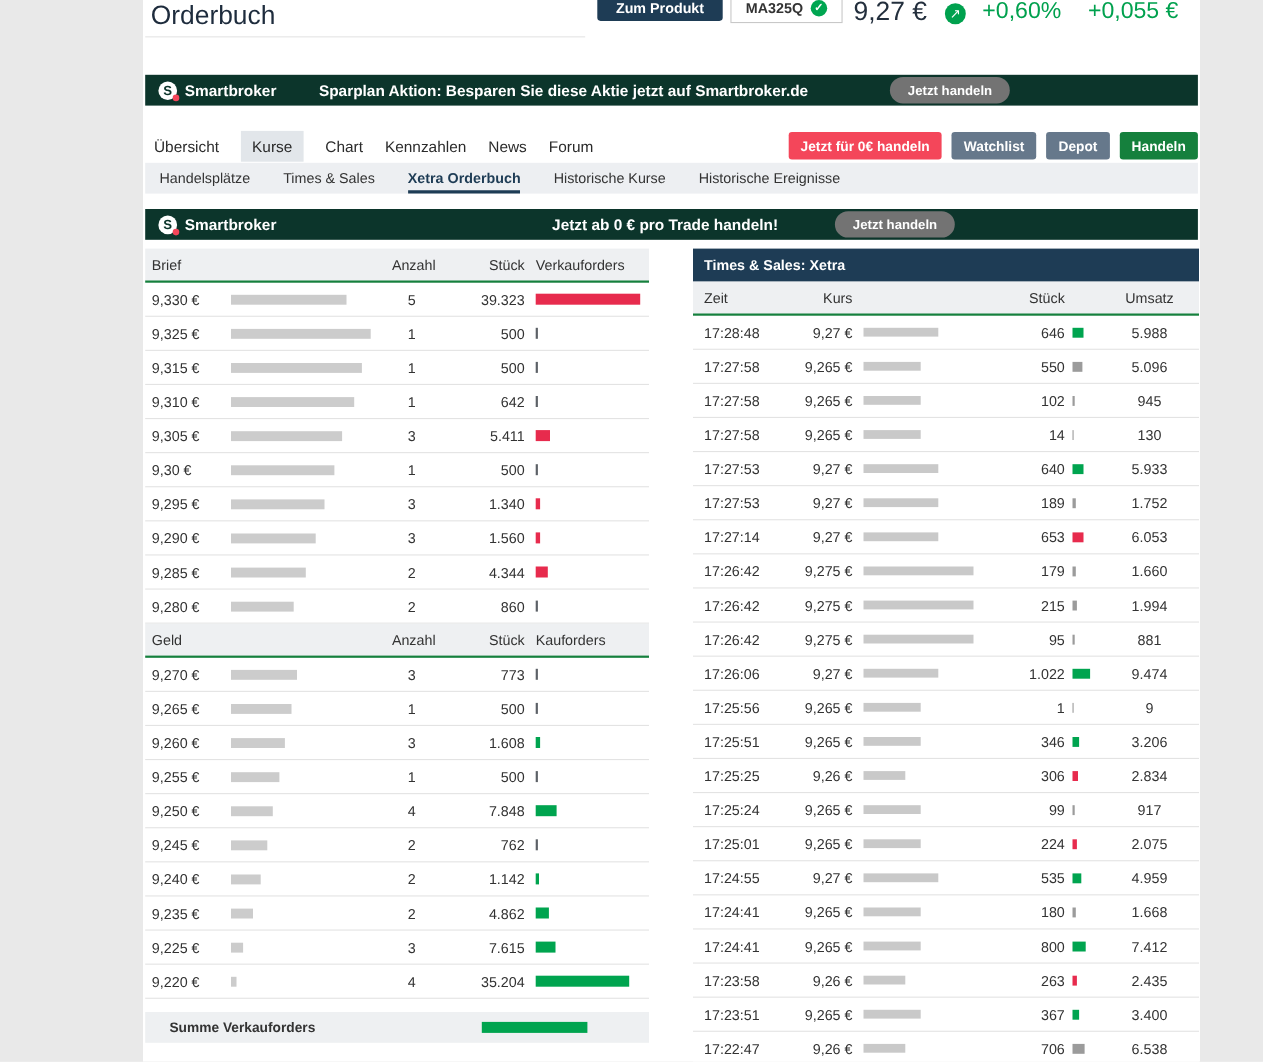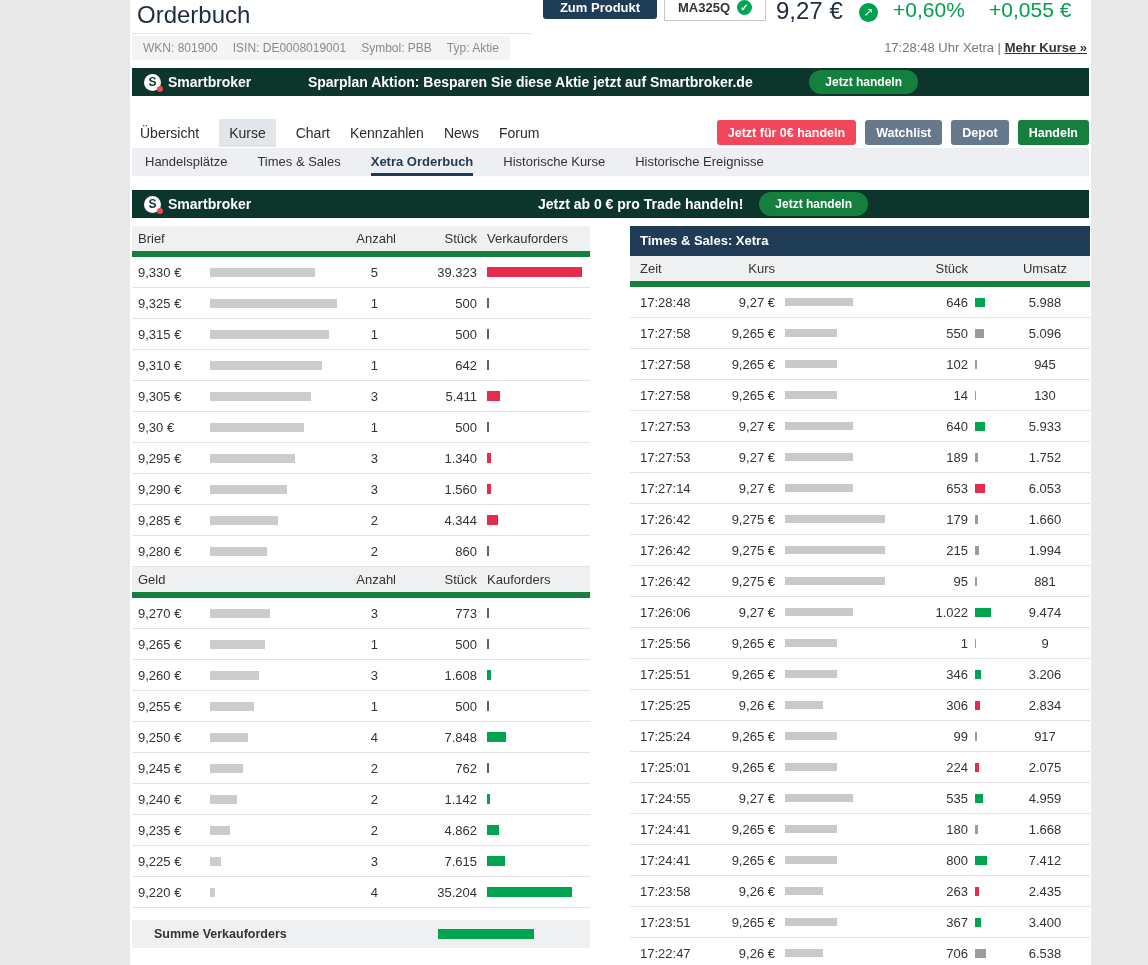--- a/index.html
+++ b/index.html
@@ -38,22 +38,22 @@
   .sb-circle{position:relative;width:17px;height:17px;border-radius:50%;background:#fff;color:#0c352b;
     font-size:12px;font-weight:700;text-align:center;}
   .sb-s{display:block;line-height:17px;}
   .sb-dot{position:absolute;right:-2px;bottom:-1px;width:6px;height:6px;border-radius:50%;background:#f4465a;}
   .sb-name{color:#fff;font-size:14px;font-weight:700;}
   .banner-text{color:#fff;font-size:14px;font-weight:700;white-space:nowrap;}
   #banner1 .banner-text{margin:0 auto;}
   #banner1 .cta{margin-right:171px;}
   #banner2 .banner-text{margin-left:auto;margin-right:16px;}
   #banner2 .cta{margin-right:221px;}
-  .cta{background:#15803d;color:#fff;border:0;border-radius:13px;font-size:12px;font-weight:700;
-    padding:5px 16px;font-family:inherit;cursor:pointer;white-space:nowrap;}
+  .cta{background:#737373;color:#fff;border:0;border-radius:13px;font-size:12px;font-weight:700;
+    padding:5px 16px;font-family:inherit;cursor:pointer;white-space:nowrap;margin-left:36px;}
 
   
   .main-nav{position:absolute;left:10px;top:118px;height:30px;display:flex;align-items:center;gap:20px;
     font-size:14px;color:#2b2b2b;}
   .nav-tab{padding:6px 0;cursor:pointer;white-space:nowrap;}
   .nav-tab.active{background:#e2e6ea;padding:6px 10px;}
   .nav-actions{position:absolute;right:2px;top:120px;display:flex;gap:9px;}
   .act-btn{height:25px;padding:0 11px;border:0;border-radius:3px;color:#fff;font-size:12.5px;font-weight:700;
     font-family:inherit;cursor:pointer;white-space:nowrap;}
   .act-btn.red{background:#f4465a;} .act-btn.slate{background:#66788b;} .act-btn.green{background:#15803d;}
@@ -62,21 +62,21 @@
   .subnav{position:absolute;left:2px;top:148px;width:957px;height:28px;background:#edeff2;display:flex;
     gap:30px;padding-left:13px;font-size:13px;color:#333;}
   .subnav-item{line-height:28px;cursor:pointer;white-space:nowrap;}
   .subnav-item.active{color:#1e3c55;font-weight:700;box-shadow:inset 0 -3px 0 #1e3c55;}
 
   
   .panel{position:absolute;top:226px;background:#fff;}
   #panel-ob{left:2px;width:458px;}
   #panel-ts{left:500px;width:460px;}
   .panel-head{height:30px;background:#1e3c55;color:#fff;font-size:13px;font-weight:700;line-height:30px;padding-left:10px;}
-  .col-head{height:31px;background:#eef0f2;border-bottom:6px solid #15803d;display:flex;align-items:center;
+  .col-head{height:31px;background:#eef0f2;border-bottom:2px solid #15803d;display:flex;align-items:center;
     font-size:13px;color:#333;}
   .ob-row{height:31px;border-bottom:1px solid #e3e3e3;display:flex;align-items:center;font-size:13px;color:#333;}
   .hbar,.tick{display:block;}
 
   
   .c-price,.h-price{flex:none;width:78px;padding-left:6px;}
   .c-pbar,.h-pbar{flex:none;width:132px;}
   .c-pbar .hbar{height:9px;background:#ccc;}
   .c-count{flex:none;width:36px;text-align:right;}
   .c-size{flex:none;width:99px;text-align:right;}
@@ -119,33 +119,20 @@
   <button class="q-product">Zum Produkt</button>
   <div class="q-code">
     <span>MA325Q</span>
     <span class="q-check">✓</span>
   </div>
   <span class="q-price">9,27 €</span>
   <span class="q-trend">↗</span>
   <span class="q-pct">+0,60%</span>
   <span class="q-abs">+0,055 €</span>
 
-  <div class="meta">
-    <div class="meta-chip">
-      <span>WKN: 801900</span>
-      <span>ISIN: DE0008019001</span>
-      <span>Symbol: PBB</span>
-      <span>Typ: Aktie</span>
-    </div>
-    <div class="meta-right">
-      <span>17:28:48 Uhr Xetra</span>
-      <span>|</span>
-      <b>Mehr Kurse »</b>
-    </div>
-  </div>
 
   <div class="banner" id="banner1">
     <span class="sb-logo">
       <span class="sb-circle">
         <span class="sb-s">S</span>
         <i class="sb-dot"></i>
       </span>
       <span class="sb-name">Smartbroker</span>
     </span>
     <span class="banner-text">Sparplan Aktion: Besparen Sie diese Aktie jetzt auf Smartbroker.de</span>

